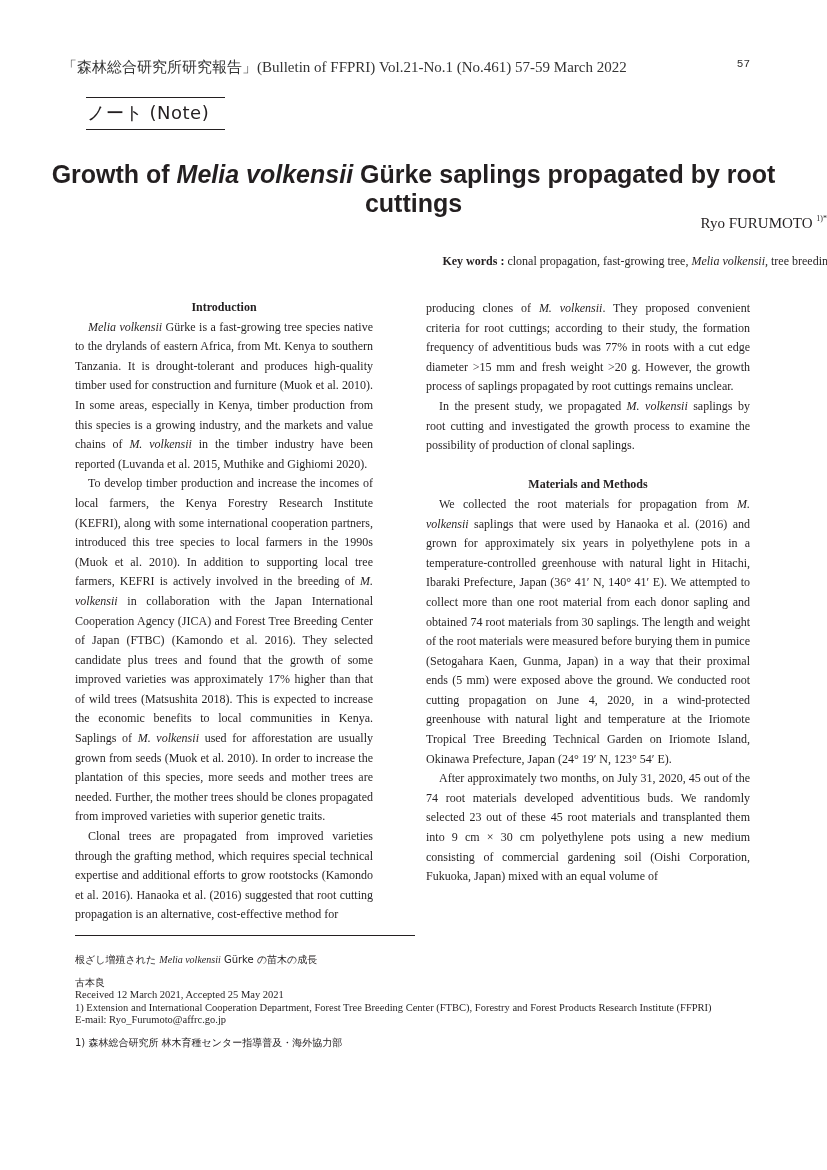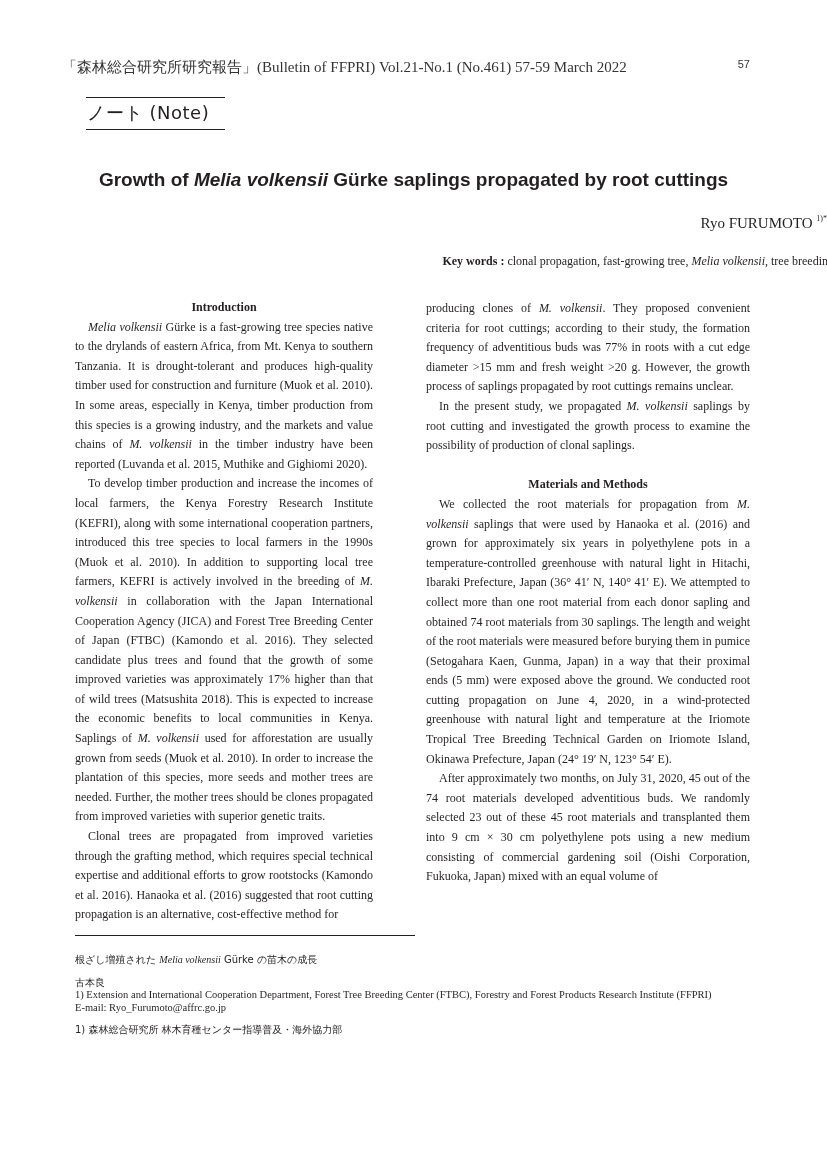--- a/index.html
+++ b/index.html
@@ -1,23 +1,23 @@
 <!DOCTYPE html>
 <html><head>
 <meta charset="utf-8">
 <style>
   html, body { margin: 0; padding: 0; background: #ffffff; }
   body { width: 827px; height: 1170px; position: relative; overflow: hidden; color: #231f20;
          font-family: "Liberation Serif", serif; }
   .running-header { position: absolute; left: 62px; top: 58px; font-size: 15px; color: #333; }
-  .page-number { position: absolute; right: 77px; top: 58px; font-size: 11px; color: #333; font-family: Liberation Sans, sans-serif; }
+  .page-number { position: absolute; right: 77px; top: 58px; font-size: 11px; color: #333; font-family: Liberation Mono, monospace; }
   .note-label { position: absolute; left: 86px; top: 97px; padding: 2px 1px 3px 1px; border-top: 1.5px solid #231f20; border-bottom: 1.5px solid #231f20;
                 font-family: "DejaVu Sans", sans-serif; font-size: 18px; letter-spacing: 0.5px; width: 137px; line-height: 26px; }
   .title { position: absolute; left: 0; width: 827px; top: 160px; text-align: center; font-family: "Liberation Sans", sans-serif;
-           font-weight: bold; font-size: 19px; color: #231f20; margin-top: 9px; }
+           font-weight: bold; font-size: 25px; color: #231f20; }
   .author { position: absolute; left: 0; width: 827px; top: 214px; text-align: right; font-size: 15px; }
   .author sup { font-size: 8px; vertical-align: 7px; }
   .keywords { position: absolute; left: 7px; width: 827px; top: 254px; text-align: right; font-size: 12px; }
   .keywords b { font-weight: bold; }
   .col { position: absolute; top: 298px; width: 298px; font-size: 12px; line-height: 19.6px; text-align: justify; }
   .col-left { left: 75px; }
   .col-right { left: 426px; width: 324px; top: 299px; }
   .col h3 { font-size: 12px; font-weight: bold; text-align: center; margin: 0; line-height: 19.6px; }
   .col p { margin: 0; text-indent: 13px; }
   .col p.noindent { text-indent: 0; }
@@ -58,16 +58,17 @@
   <h3>Materials and Methods</h3>
   <p><span>We collected the root materials for propagation from </span><i>M. volkensii</i><span> saplings that were used by Hanaoka et al. (2016) and grown for approximately six years in polyethylene pots in a temperature-controlled greenhouse with natural light in Hitachi, Ibaraki Prefecture, Japan (36° 41′ N, 140° 41′ E). We attempted to collect more than one root material from each donor sapling and obtained 74 root materials from 30 saplings. The length and weight of the root materials were measured before burying them in pumice (Setogahara Kaen, Gunma, Japan) in a way that their proximal ends (5 mm) were exposed above the ground. We conducted root cutting propagation on June 4, 2020, in a wind-protected greenhouse with natural light and temperature at the Iriomote Tropical Tree Breeding Technical Garden on Iriomote Island, Okinawa Prefecture, Japan (24° 19′ N, 123° 54′ E).</span></p>
   <p>After approximately two months, on July 31, 2020, 45 out of the 74 root materials developed adventitious buds. We randomly selected 23 out of these 45 root materials and transplanted them into 9 cm × 30 cm polyethylene pots using a new medium consisting of commercial gardening soil (Oishi Corporation, Fukuoka, Japan) mixed with an equal volume of</p>
 </div>
 
 <div class="rule"></div>
 
 <div class="footnotes">
   <div class="jp"><span>根ざし増殖された </span><i style="font-family:'Liberation Serif',serif;">Melia volkensii</i><span> Gürke の苗木の成長</span></div>
   <div class="jp">古本良</div>
+  <div>Received 12 March 2021, Accepted 25 May 2021</div>
   <div class="wrap">1) Extension and International Cooperation Department, Forest Tree Breeding Center (FTBC), Forestry and Forest Products Research Institute (FFPRI)</div>
   <div>E-mail: Ryo_Furumoto@affrc.go.jp</div>
   <div class="jp">1) 森林総合研究所 林木育種センター指導普及・海外協力部</div>
 </div>
 
 </body></html>

